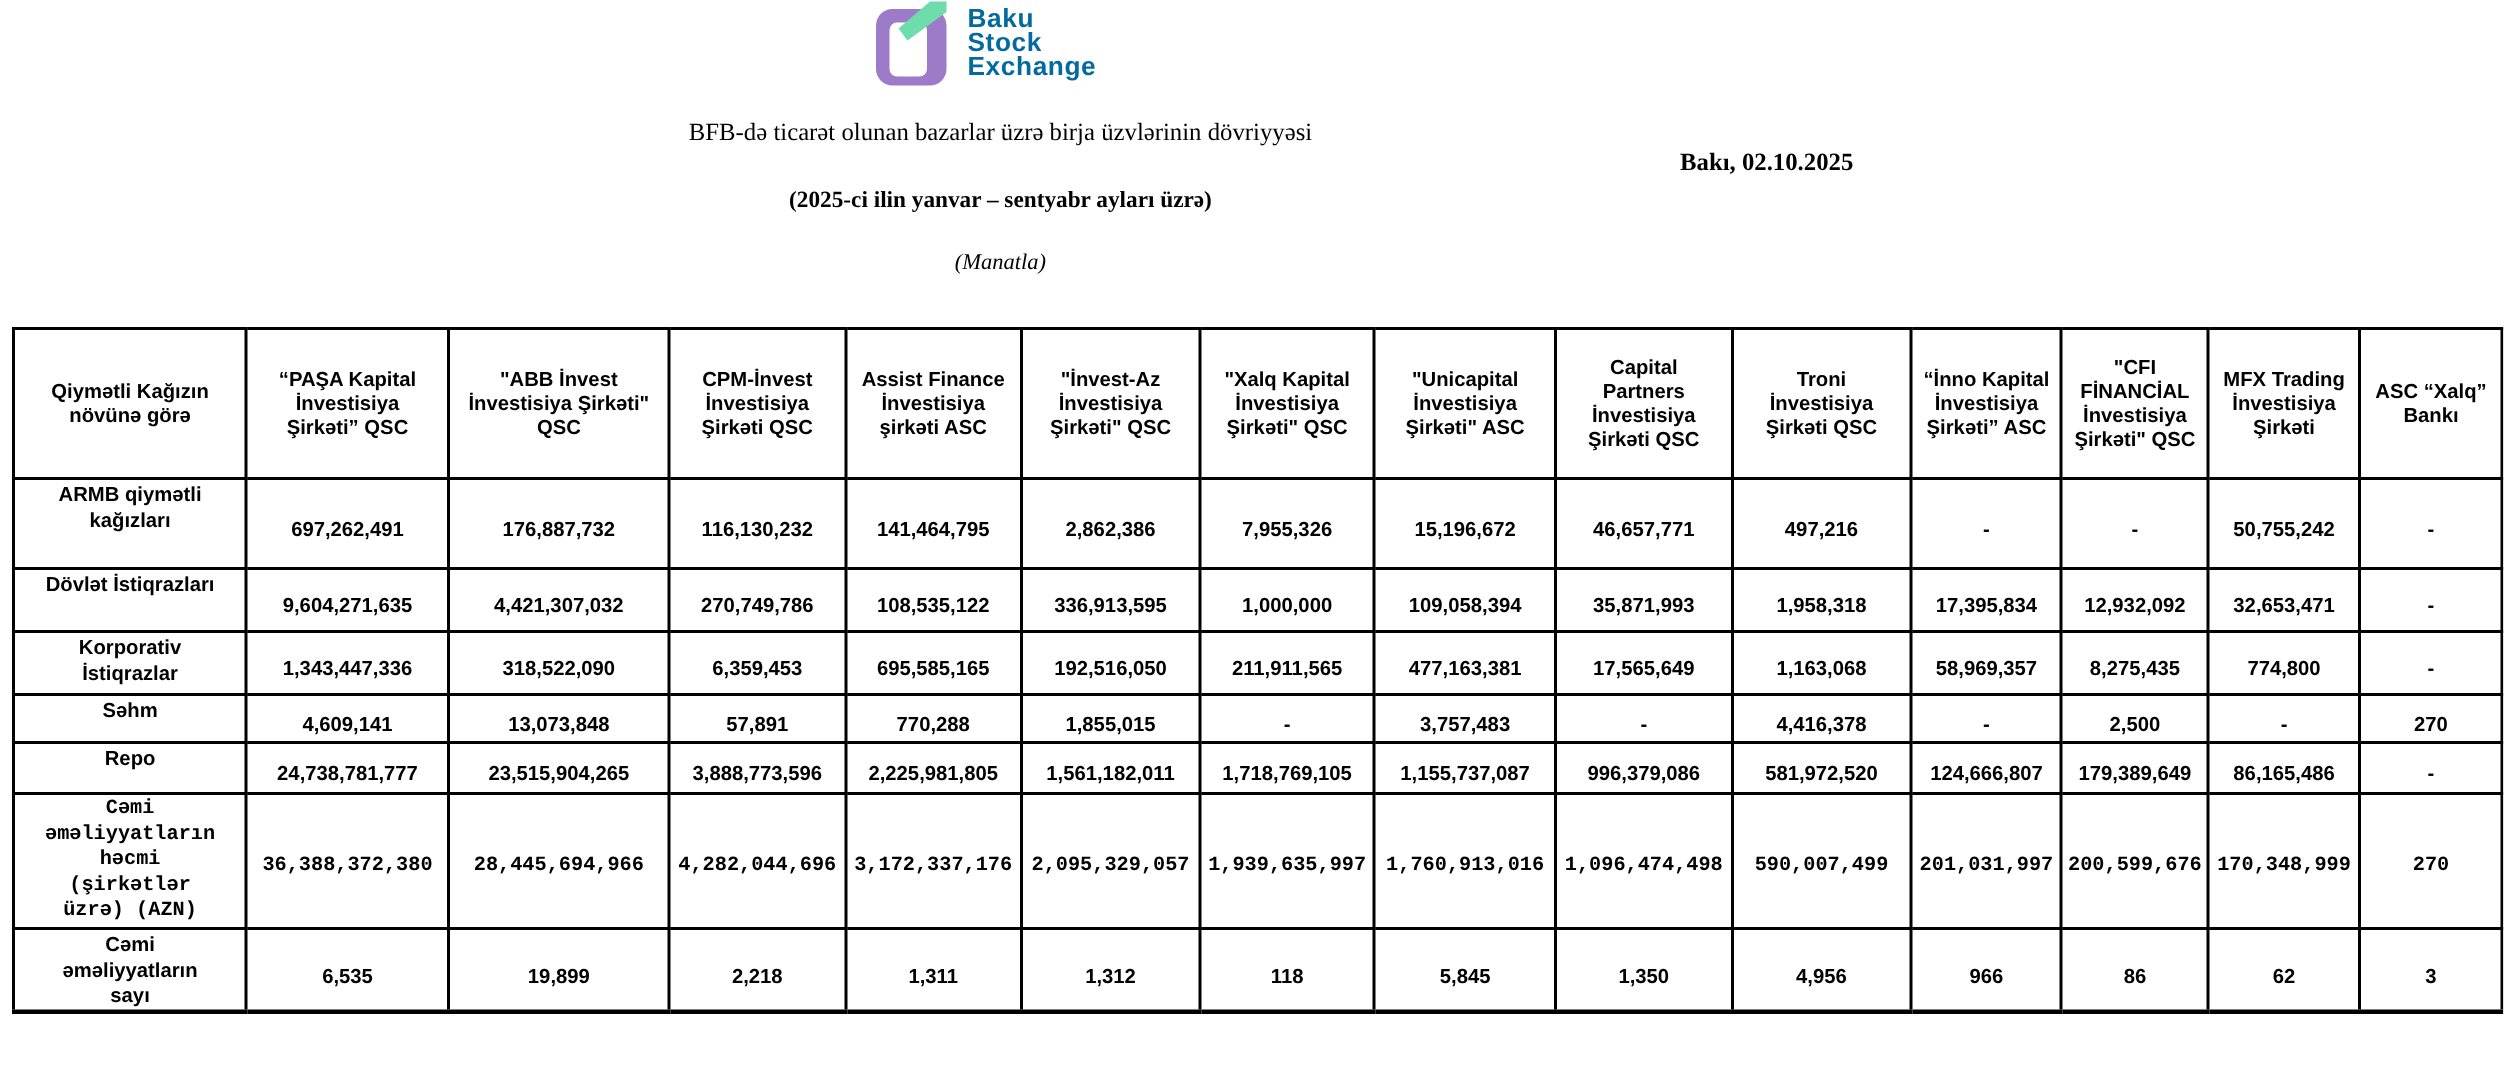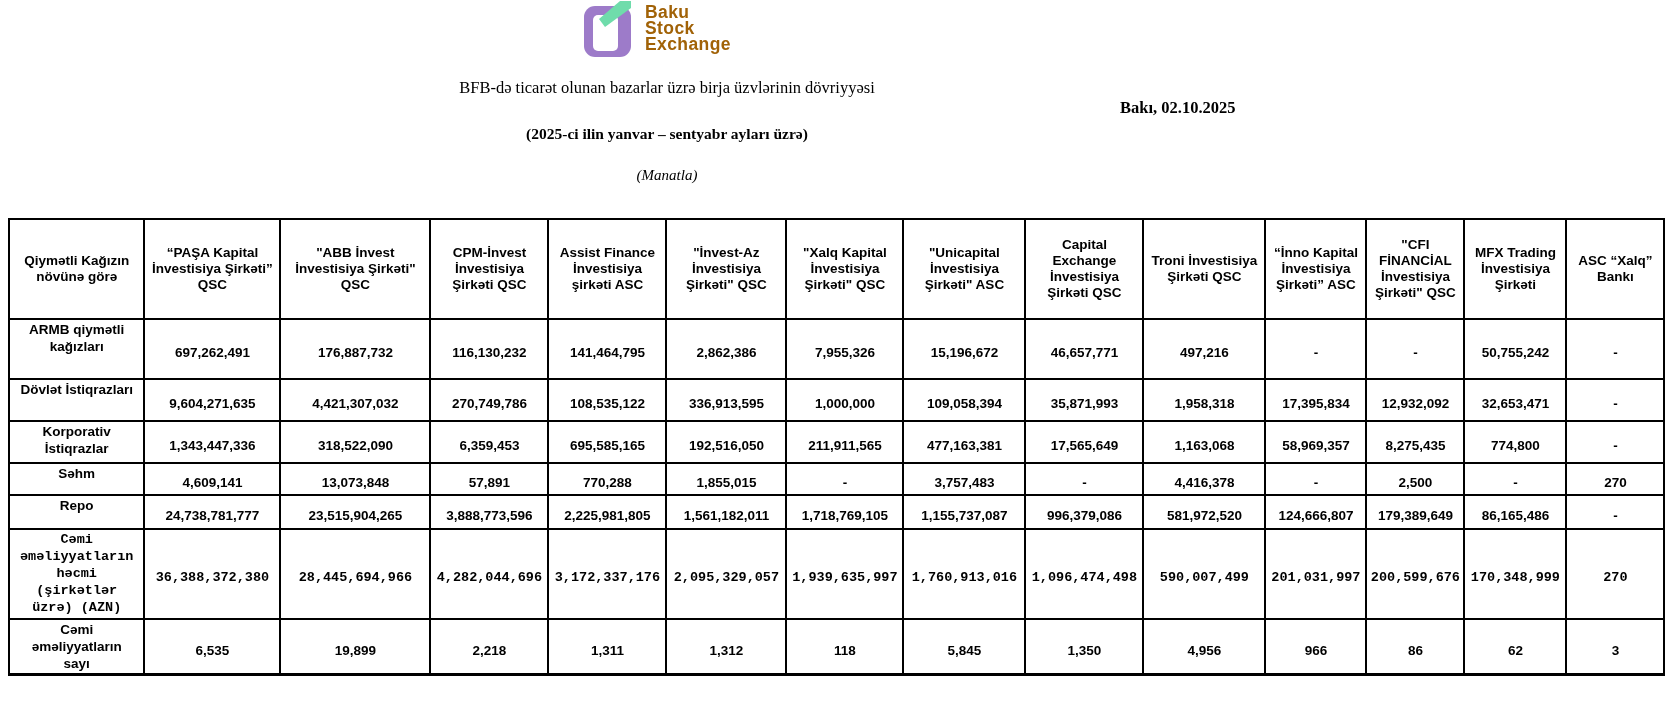--- a/index.html
+++ b/index.html
@@ -1,39 +1,39 @@
 <!DOCTYPE html>
 <html><head>
 <meta charset="utf-8">
 <style>
   html,body{margin:0;padding:0;background:#ffffff;}
   .page{position:relative;width:1669px;height:722px;background:#fff;overflow:hidden;color:#000;font-family:"Liberation Sans",sans-serif;}
 
   
   .logo{position:absolute;top:0;left:584px;display:flex;align-items:flex-start;gap:9px;}
   .logo svg{display:block;}
-  .logo-text{font-weight:bold;font-size:17.5px;line-height:16px;color:#a16207;letter-spacing:.4px;padding-top:4px;}
+  .logo-text{font-weight:bold;font-size:17.5px;line-height:16px;color:#0369a1;letter-spacing:.4px;padding-top:4px;}
 
   
   .title{position:absolute;top:78px;left:0;width:1334px;text-align:center;
          font-family:"Liberation Serif",serif;font-weight:normal;font-size:16.5px;}
   .date{position:absolute;top:78px;left:1120px;
         font-family:"Liberation Serif",serif;font-weight:bold;font-size:16.5px;margin-top:20px;}
   .subtitle{position:absolute;top:125px;left:0;width:1334px;text-align:center;
         font-family:"Liberation Serif",serif;font-weight:bold;font-size:15.5px;}
   .unit{position:absolute;top:143px;left:0;width:1334px;text-align:center;
         font-family:"Liberation Serif",serif;font-style:italic;font-size:15px;margin-top:24px;}
 
   
   table{position:absolute;top:218px;left:8px;border-collapse:collapse;table-layout:fixed;background:#fff;}
   th,td{border:2px solid #000;overflow:hidden;}
   thead th{font-size:13.5px;font-weight:bold;text-align:center;vertical-align:middle;
            padding:2px 6px;line-height:16px;font-family:"Liberation Sans",sans-serif;}
   tbody th.rowlabel{font-size:13.5px;font-weight:bold;text-align:center;vertical-align:top;
-           padding:1px 10px;line-height:17px;}
+           padding:1px 20px;line-height:17px;}
   tbody td{font-size:13.5px;font-weight:bold;text-align:center;vertical-align:middle;
            padding-top:8px;}
   tbody tr:last-child th, tbody tr:last-child td{border-bottom-width:3px;}
 </style>
 </head>
 <body>
 
 <div class="page">
 
   <div class="logo">
@@ -74,21 +74,21 @@
       <thead>
         <tr style="height: 100px;">
           <th>Qiymətli Kağızın növünə görə</th>
           <th>“PAŞA Kapital İnvestisiya Şirkəti” QSC</th>
           <th>"ABB İnvest İnvestisiya Şirkəti" QSC</th>
           <th>CPM-İnvest İnvestisiya Şirkəti QSC</th>
           <th>Assist Finance İnvestisiya şirkəti ASC</th>
           <th>"İnvest-Az İnvestisiya Şirkəti" QSC</th>
           <th>"Xalq Kapital İnvestisiya Şirkəti" QSC</th>
           <th>"Unicapital İnvestisiya Şirkəti" ASC</th>
-          <th>Capital Exchange İnvestisiya Şirkəti QSC</th>
+          <th>Capital Partners İnvestisiya Şirkəti QSC</th>
           <th>Troni İnvestisiya Şirkəti QSC</th>
           <th>“İnno Kapital İnvestisiya Şirkəti” ASC</th>
           <th>"CFI FİNANCİAL İnvestisiya Şirkəti" QSC</th>
           <th>MFX Trading İnvestisiya Şirkəti</th>
           <th>ASC “Xalq” Bankı</th>
         </tr>
       </thead>
       <tbody>
         <tr style="height: 60px;">
           <th class="rowlabel">ARMB qiymətli kağızları</th>

